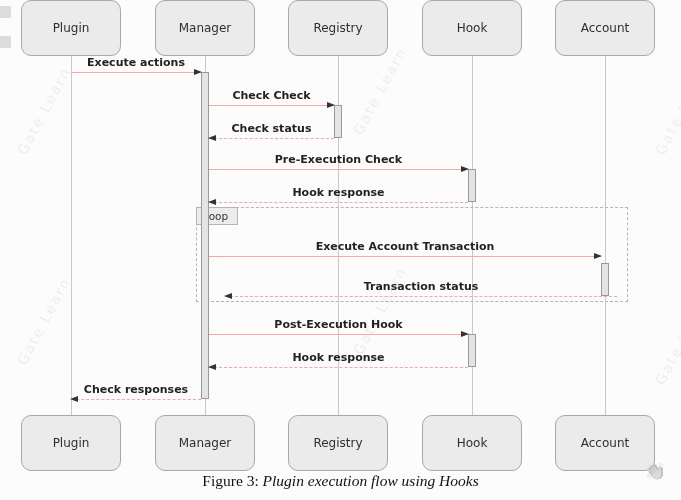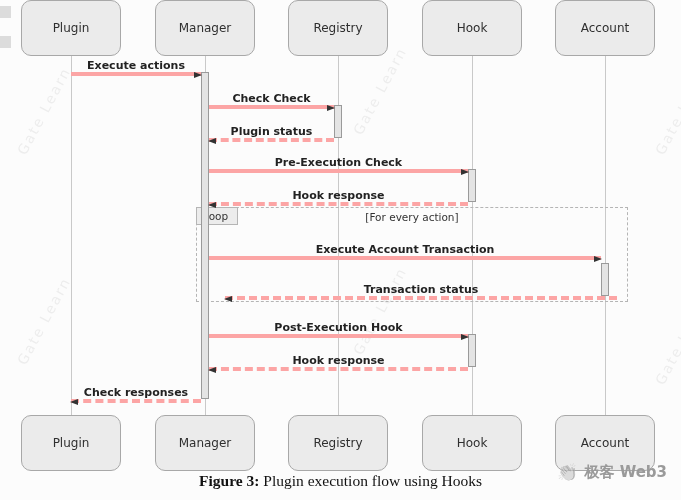--- a/index.html
+++ b/index.html
@@ -23,21 +23,21 @@
     font-size:12px;color:#2f2f2f;box-sizing:border-box;
   }
   
   .lifeline{position:absolute;width:1px;background:#c9c9c9;top:40px;height:375px;}
   
   .activation{
     position:absolute;width:8px;background:#e4e4e4;border:1px solid #9a9a9a;
     box-sizing:border-box;
   }
   
-  .msg{position:absolute;height:0;border-top:4px solid #fca5a5;font-weight:bold;}
+  .msg{position:absolute;height:0;border-top:1px solid #fca5a5;font-weight:bold;}
   .msg.dashed{border-top-style:dashed;}
   .msg-label{
     position:absolute;left:0;right:0;bottom:4px;text-align:center;
     font-size:11px;color:#222;white-space:nowrap;
   }
   .arrow-r{
     position:absolute;right:-1px;top:-4px;width:0;height:0;
     border-left:8px solid #333;border-top:3.5px solid transparent;border-bottom:3.5px solid transparent;
   }
   .arrow-l{
@@ -56,22 +56,22 @@
   }
   .loop-cond{
     position:absolute;left:0;right:0;top:3px;text-align:center;
     font-size:10.5px;color:#333;
   }
   
   .caption{
     position:absolute;left:0;right:0;top:472px;text-align:center;
     font-family:"Liberation Serif","DejaVu Serif",serif;font-size:15.5px;color:#111;
   }
-  .caption .prefix{font-weight:bold;}
-  .caption .text{}
+  .caption .prefix{font-weight:normal;}
+  .caption .text{font-style:italic;}
   
   .logo{
     position:absolute;right:14px;top:463px;display:flex;align-items:center;gap:6px;
     color:#9a9a9a;font-size:15px;font-weight:bold;
   }
   .logo .logo-icon{
     font-size:17px;filter:grayscale(100%);opacity:0.65;line-height:1;
   }
 </style>
 </head>
@@ -105,41 +105,40 @@
     </div>
   <div class="participant" style="left:422px;top:0;">
       <span>Hook</span>
     </div>
   <div class="participant" style="left:555px;top:0;">
       <span>Account</span>
     </div>
 
   <div class="loop-box">
     <div class="loop-tab">loop</div>
-    <div class="loop-cond">[For every action]</div>
   </div>
 
   <div class="activation" style="left:201px;top:72px;height:327px;"></div>
   <div class="activation" style="left:334px;top:105px;height:33px;"></div>
   <div class="activation" style="left:468px;top:169px;height:33px;"></div>
   <div class="activation" style="left:601px;top:263px;height:33px;"></div>
   <div class="activation" style="left:468px;top:334px;height:33px;"></div>
 
   <div class="msg" style="left:71px;top:72px;width:130px;">
     <div class="msg-label">Execute actions</div>
     <span class="arrow-r"></span>
   </div>
 
   <div class="msg" style="left:209px;top:105px;width:125px;">
     <div class="msg-label">Check Check</div>
     <span class="arrow-r"></span>
   </div>
 
   <div class="msg dashed" style="left:209px;top:138px;width:125px;">
-    <div class="msg-label">Plugin status</div>
+    <div class="msg-label">Check status</div>
     <span class="arrow-l"></span>
   </div>
 
   <div class="msg" style="left:209px;top:169px;width:259px;">
     <div class="msg-label">Pre-Execution Check</div>
     <span class="arrow-r"></span>
   </div>
 
   <div class="msg dashed" style="left:209px;top:202px;width:259px;">
     <div class="msg-label">Hook response</div>
@@ -188,16 +187,15 @@
     </div>
 
   <div class="caption">
     <span class="prefix">Figure 3:</span>
     <span> </span>
     <span class="text">Plugin execution flow using Hooks</span>
   </div>
 
   <div class="logo">
     <span class="logo-icon">👏</span>
-    <span>极客 Web3</span>
   </div>
 
 </div>
 
 </body></html>

